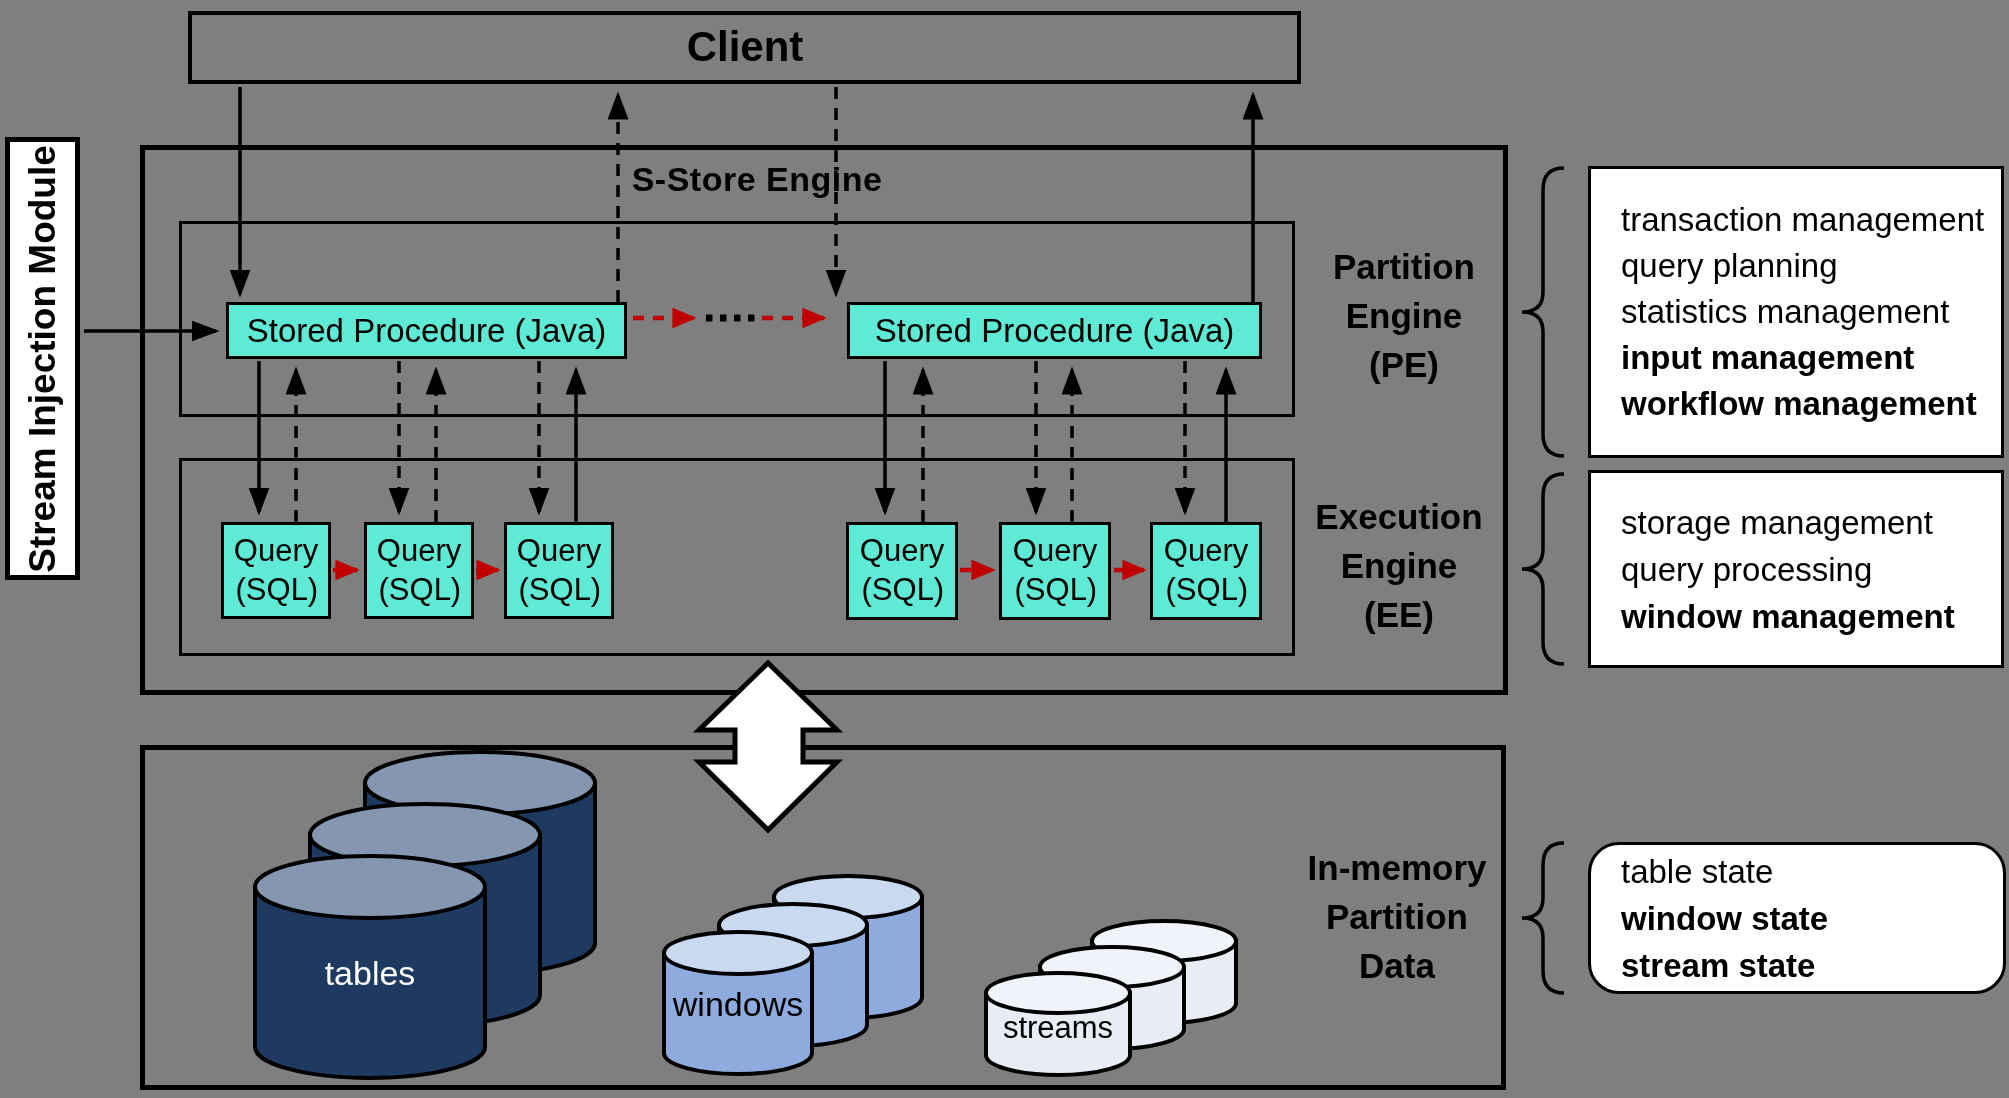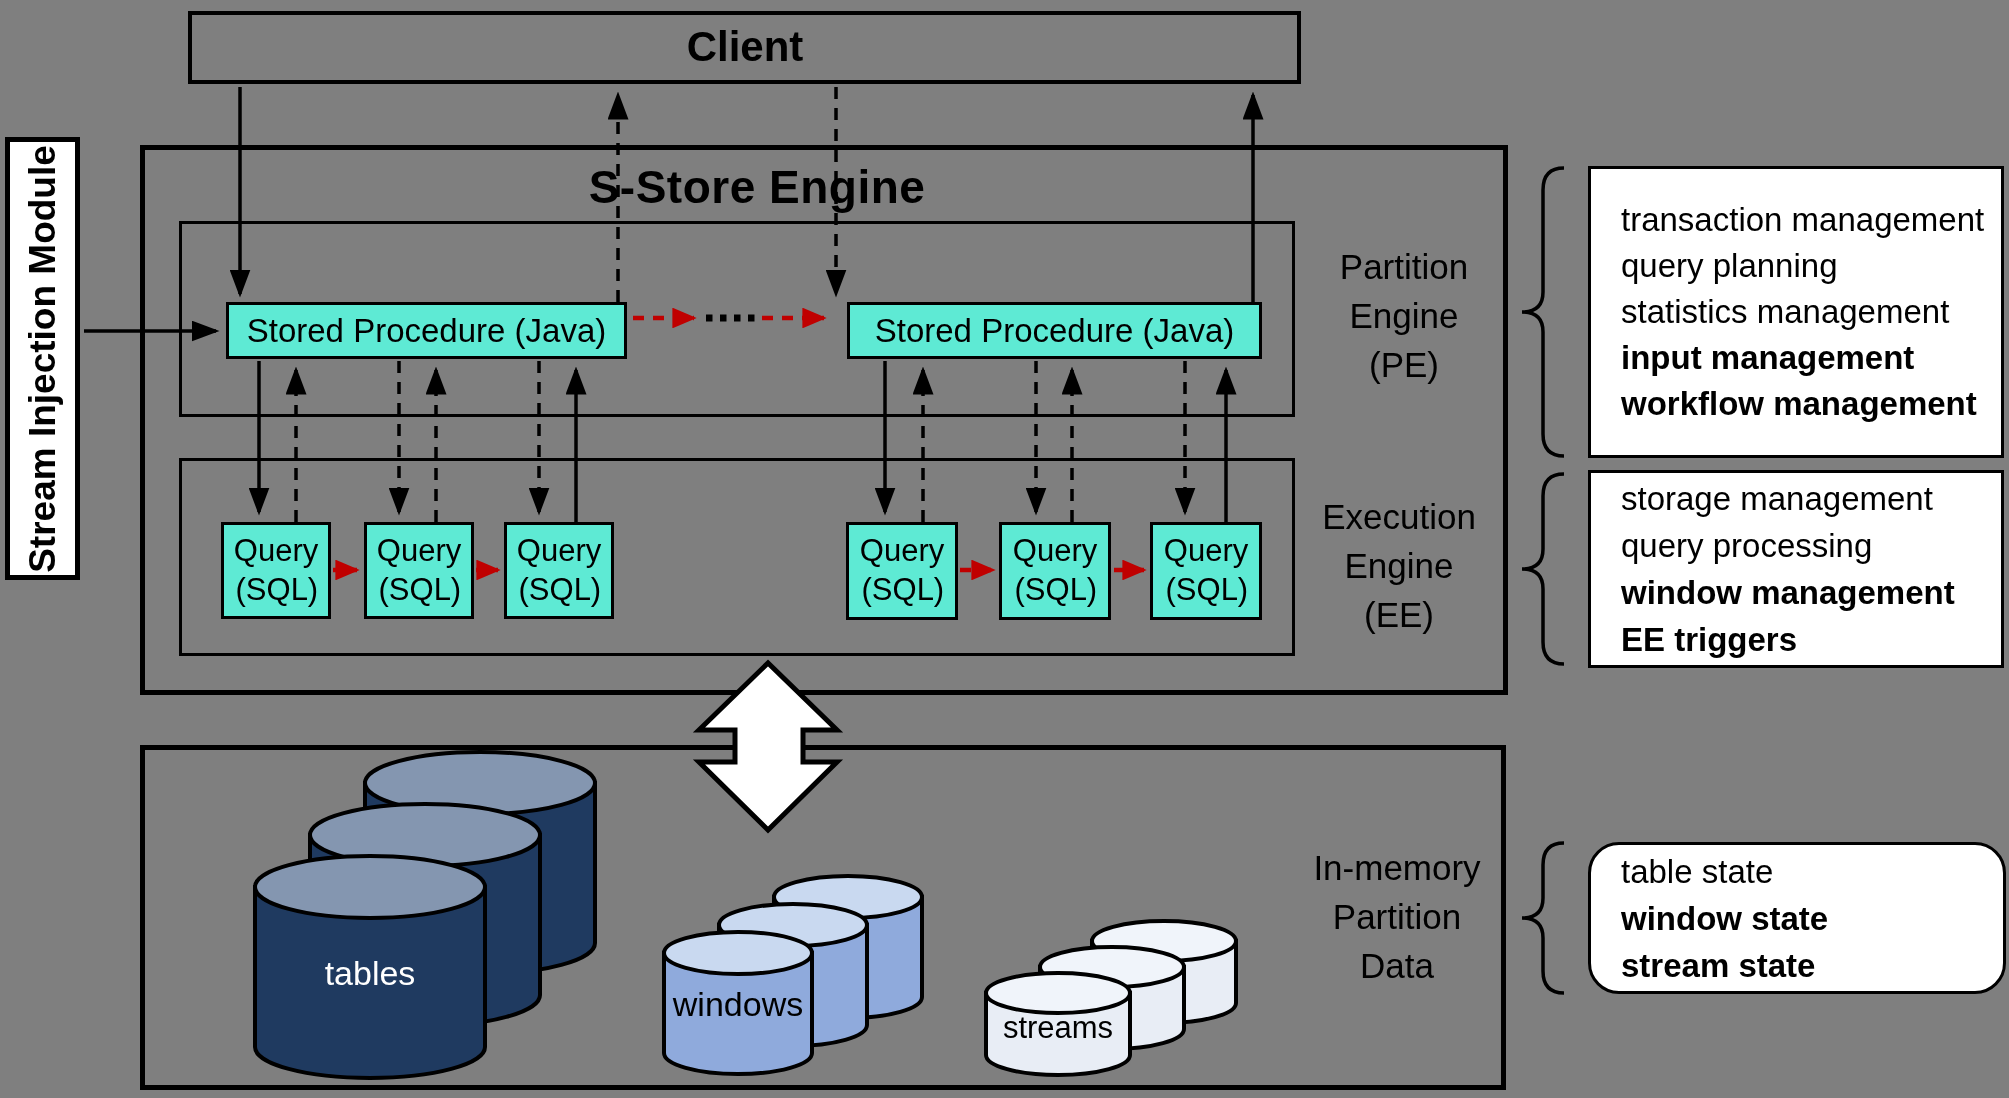--- a/index.html
+++ b/index.html
@@ -8,24 +8,24 @@
   .abs{position:absolute;box-sizing:border-box;}
   .gray-box{border:4px solid #000;background:transparent;z-index:1;}
   .thick{border-width:5px;}
   .thin{border-width:3px;}
   .white-box{background:#5eead4;border:3px solid #000;z-index:10;
              display:flex;align-items:center;justify-content:center;text-align:center;}
   .pre{white-space:pre-line;text-align:right;}
   .svg-layer{position:absolute;left:0;top:0;z-index:5;}
   .lbl{z-index:12;text-align:center;}
   .client-text{font-size:42px;font-weight:600;}
-  .engine-title{font-size:46px;font-weight:600;letter-spacing:0.5px;}
+  .engine-title{font-size:34px;font-weight:600;letter-spacing:0.5px;}
   .sp-text{font-size:33px;}
   .q-text{font-size:31px;line-height:1.25;}
-  .side-label{font-size:35px;font-weight:400;line-height:49px;}
+  .side-label{font-size:35px;font-weight:700;line-height:49px;}
   .ann-box{background:#fff;border:3px solid #000;z-index:10;display:flex;flex-direction:column;
            justify-content:center;padding-left:30px;font-size:33px;}
   .ann-box .line{line-height:46px;}
   .ann-box.ee .line,.ann-box.mem .line{line-height:47px;}
   .bold{font-weight:700;}
   .sim{background:#fff;border:5px solid #000;z-index:10;display:flex;align-items:center;justify-content:center;}
   .sim span{transform:rotate(-90deg);white-space:nowrap;font-size:37px;font-weight:700;}
 </style>
 </head>
 <body>
@@ -175,21 +175,20 @@
     <div class="line">query planning</div>
     <div class="line">statistics management</div>
     <div class="line bold">input management</div>
     <div class="line bold">workflow management</div>
   </div>
 
   <div class="abs ann-box ee" style="left:1588px;top:470px;width:416px;height:198px;">
     <div class="line">storage management</div>
     <div class="line">query processing</div>
     <div class="line bold">window management</div>
-    <div class="line bold">EE triggers</div>
   </div>
 
   <div class="abs ann-box mem" style="left:1588px;top:842px;width:418px;height:152px;border-radius:31px;">
     <div class="line">table state</div>
     <div class="line bold">window state</div>
     <div class="line bold">stream state</div>
   </div>
 
 </div>
 

